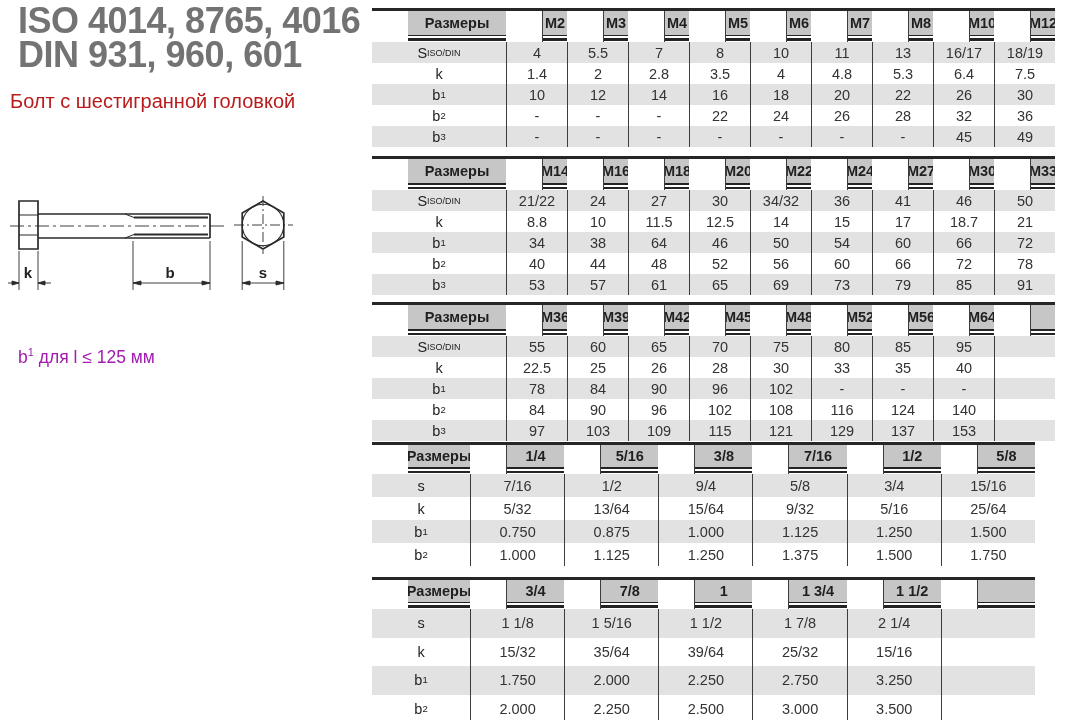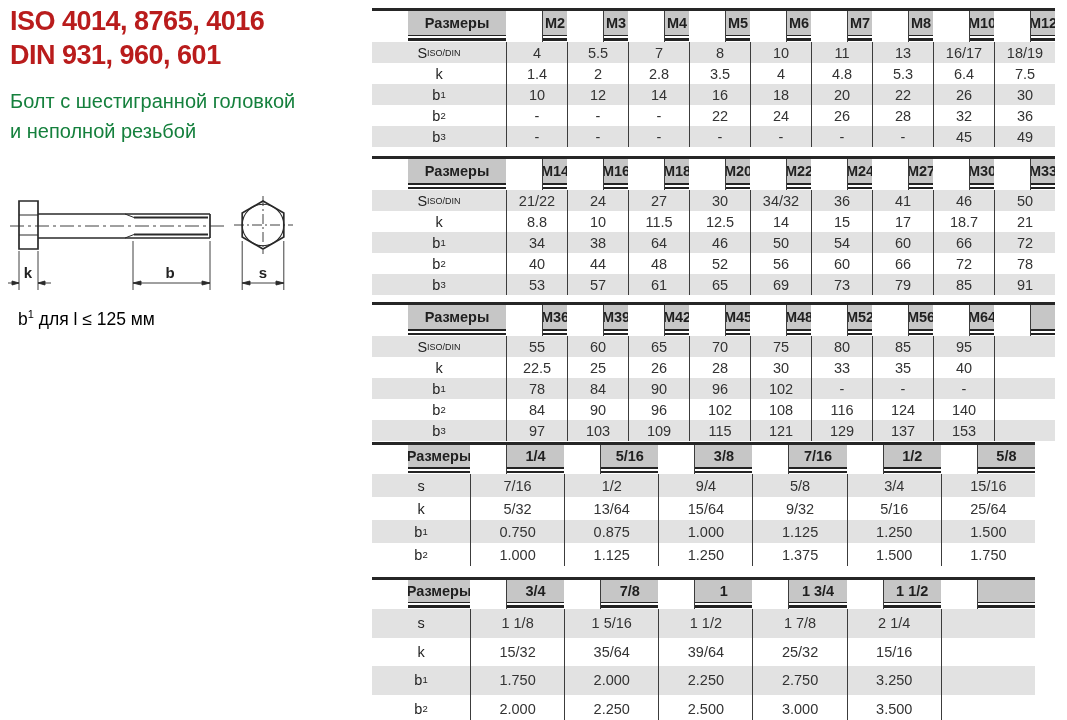--- a/index.html
+++ b/index.html
@@ -1,23 +1,23 @@
 <!DOCTYPE html>
 <html><head>
 <meta charset="utf-8">
 <style>
   html,body{margin:0;padding:0;background:#fff;}
   .page{position:relative;width:1067px;height:720px;background:#ffffff;overflow:hidden;
         font-family:"Liberation Sans","DejaVu Sans",sans-serif;color:#333;}
 
   
-  .title{position:absolute;left:10px;top:4px;font-size:27px;font-weight:bold;color:#b91c1c;line-height:34px;letter-spacing:-0.5px;}
-  .subtitle{position:absolute;left:10px;top:86px;font-size:20px;color:#15803d;line-height:30px;}
+  .title{position:absolute;left:18px;top:4px;font-size:36px;font-weight:bold;color:#737373;line-height:34px;letter-spacing:-0.5px;}
+  .subtitle{position:absolute;left:10px;top:86px;font-size:20px;color:#b91c1c;line-height:30px;}
   .drawing{position:absolute;left:8px;top:188px;}
-  .notes{position:absolute;left:18px;top:301px;font-size:17.5px;color:#000000;line-height:26px;}
+  .notes{position:absolute;left:18px;top:339px;font-size:17.5px;color:#a21caf;line-height:26px;}
   .notes sup{font-size:11px;}
 
   
   .tbl{position:absolute;display:grid;border-top:3px solid #262626;background:#fff;}
   .tblA{left:372px;width:683px;grid-template-columns:134px repeat(9,1fr);grid-template-rows:31px repeat(5,21px);}
   .tblB{left:372px;width:663px;grid-template-columns:98px repeat(6,1fr);grid-template-rows:29px repeat(4,23px);}
   .tblC{left:372px;width:663px;grid-template-columns:98px repeat(6,1fr);grid-template-rows:29px repeat(4,28.5px);}
   .t0{top:8px;} .t1{top:156px;} .t2{top:302px;} .t3{top:442px;} .t4{top:577px;}
 
   .cell{display:flex;align-items:center;justify-content:center;font-size:14.5px;overflow:hidden;white-space:nowrap;}
@@ -43,21 +43,20 @@
 <body>
 
 <div class="page">
 
   <div class="title">
     <div>ISO 4014, 8765, 4016</div>
     <div>DIN 931, 960, 601</div>
   </div>
   <div class="subtitle">
     <div>Болт с шестигранной головкой</div>
-    <div>и неполной резьбой</div>
   </div>
 
   <svg class="drawing" width="305" height="118" viewBox="0 0 305 118">
     <g stroke="#2a2a2a" fill="none">
 
       <g>
         <rect x="11" y="13" width="19" height="48" stroke-width="1.7"></rect>
         <line x1="11" y1="27" x2="30" y2="27" stroke-width="1"></line>
         <line x1="11" y1="47" x2="30" y2="47" stroke-width="1"></line>
 

